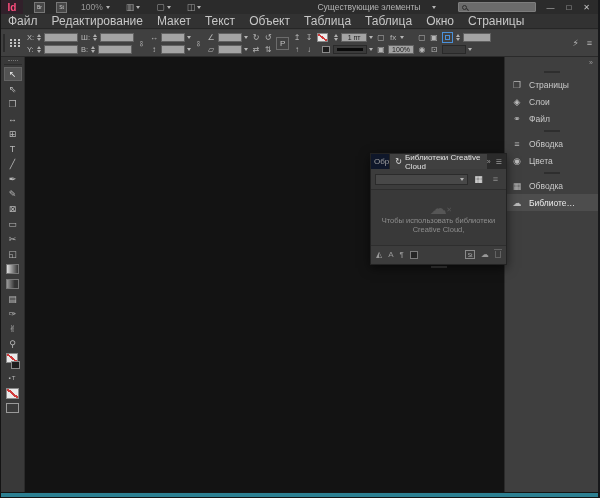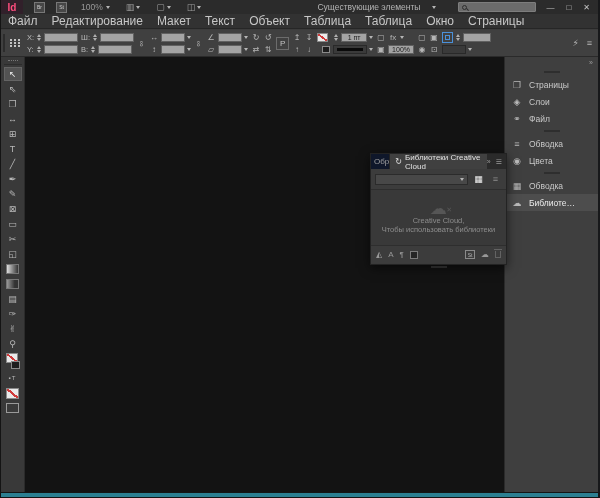--- a/index.html
+++ b/index.html
@@ -423,22 +423,22 @@
       </div>
       <div class="viewbtn on">▦</div>
       <div class="viewbtn off">≡</div>
     </div>
     <div class="pcontent">
       <div class="cclogo">
         <span>☁</span>
         <span class="x">✕</span>
       </div>
       <div class="pmsg">
+        <div>Чтобы использовать библиотеки</div>
         <div>Creative Cloud,</div>
-        <div>Чтобы использовать библиотеки</div>
       </div>
     </div>
     <div class="pfoot">
       <span class="fico">◭</span>
       <span class="fico">A</span>
       <span class="fico">¶</span>
       <span class="fsw"></span>
       <div class="fright">
         <span class="fst">St</span>
         <span class="fico">☁</span>

